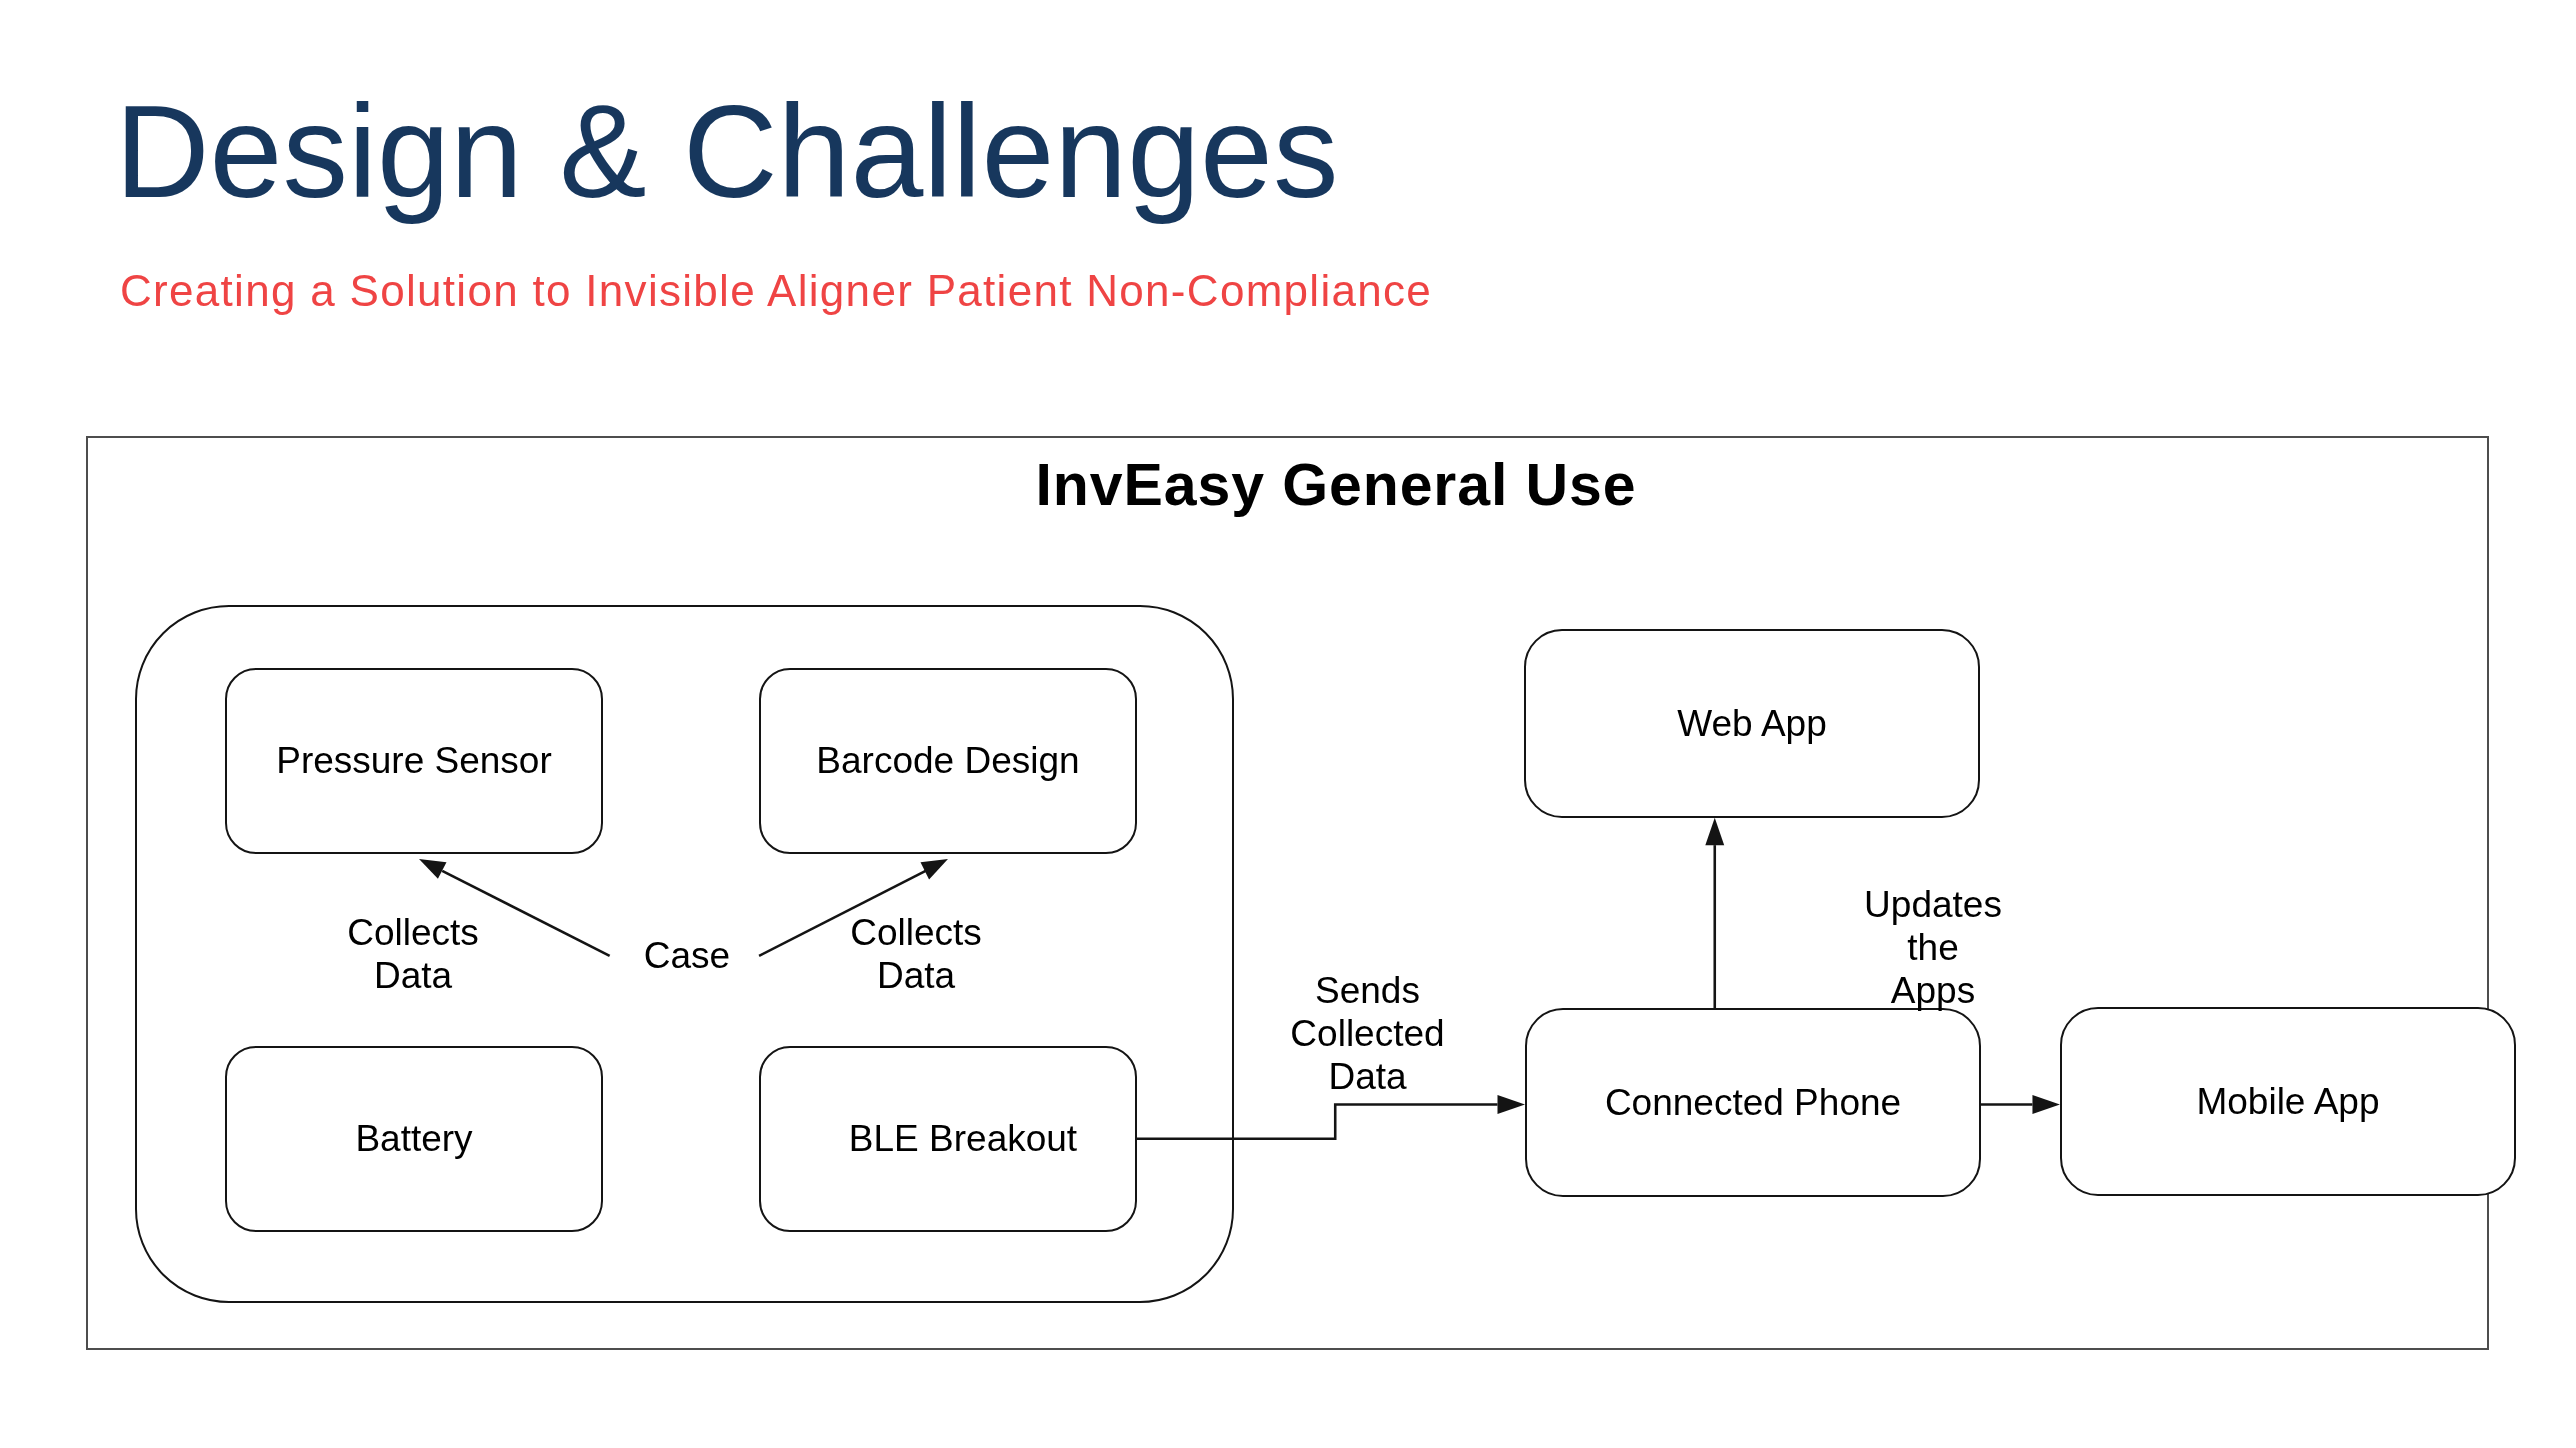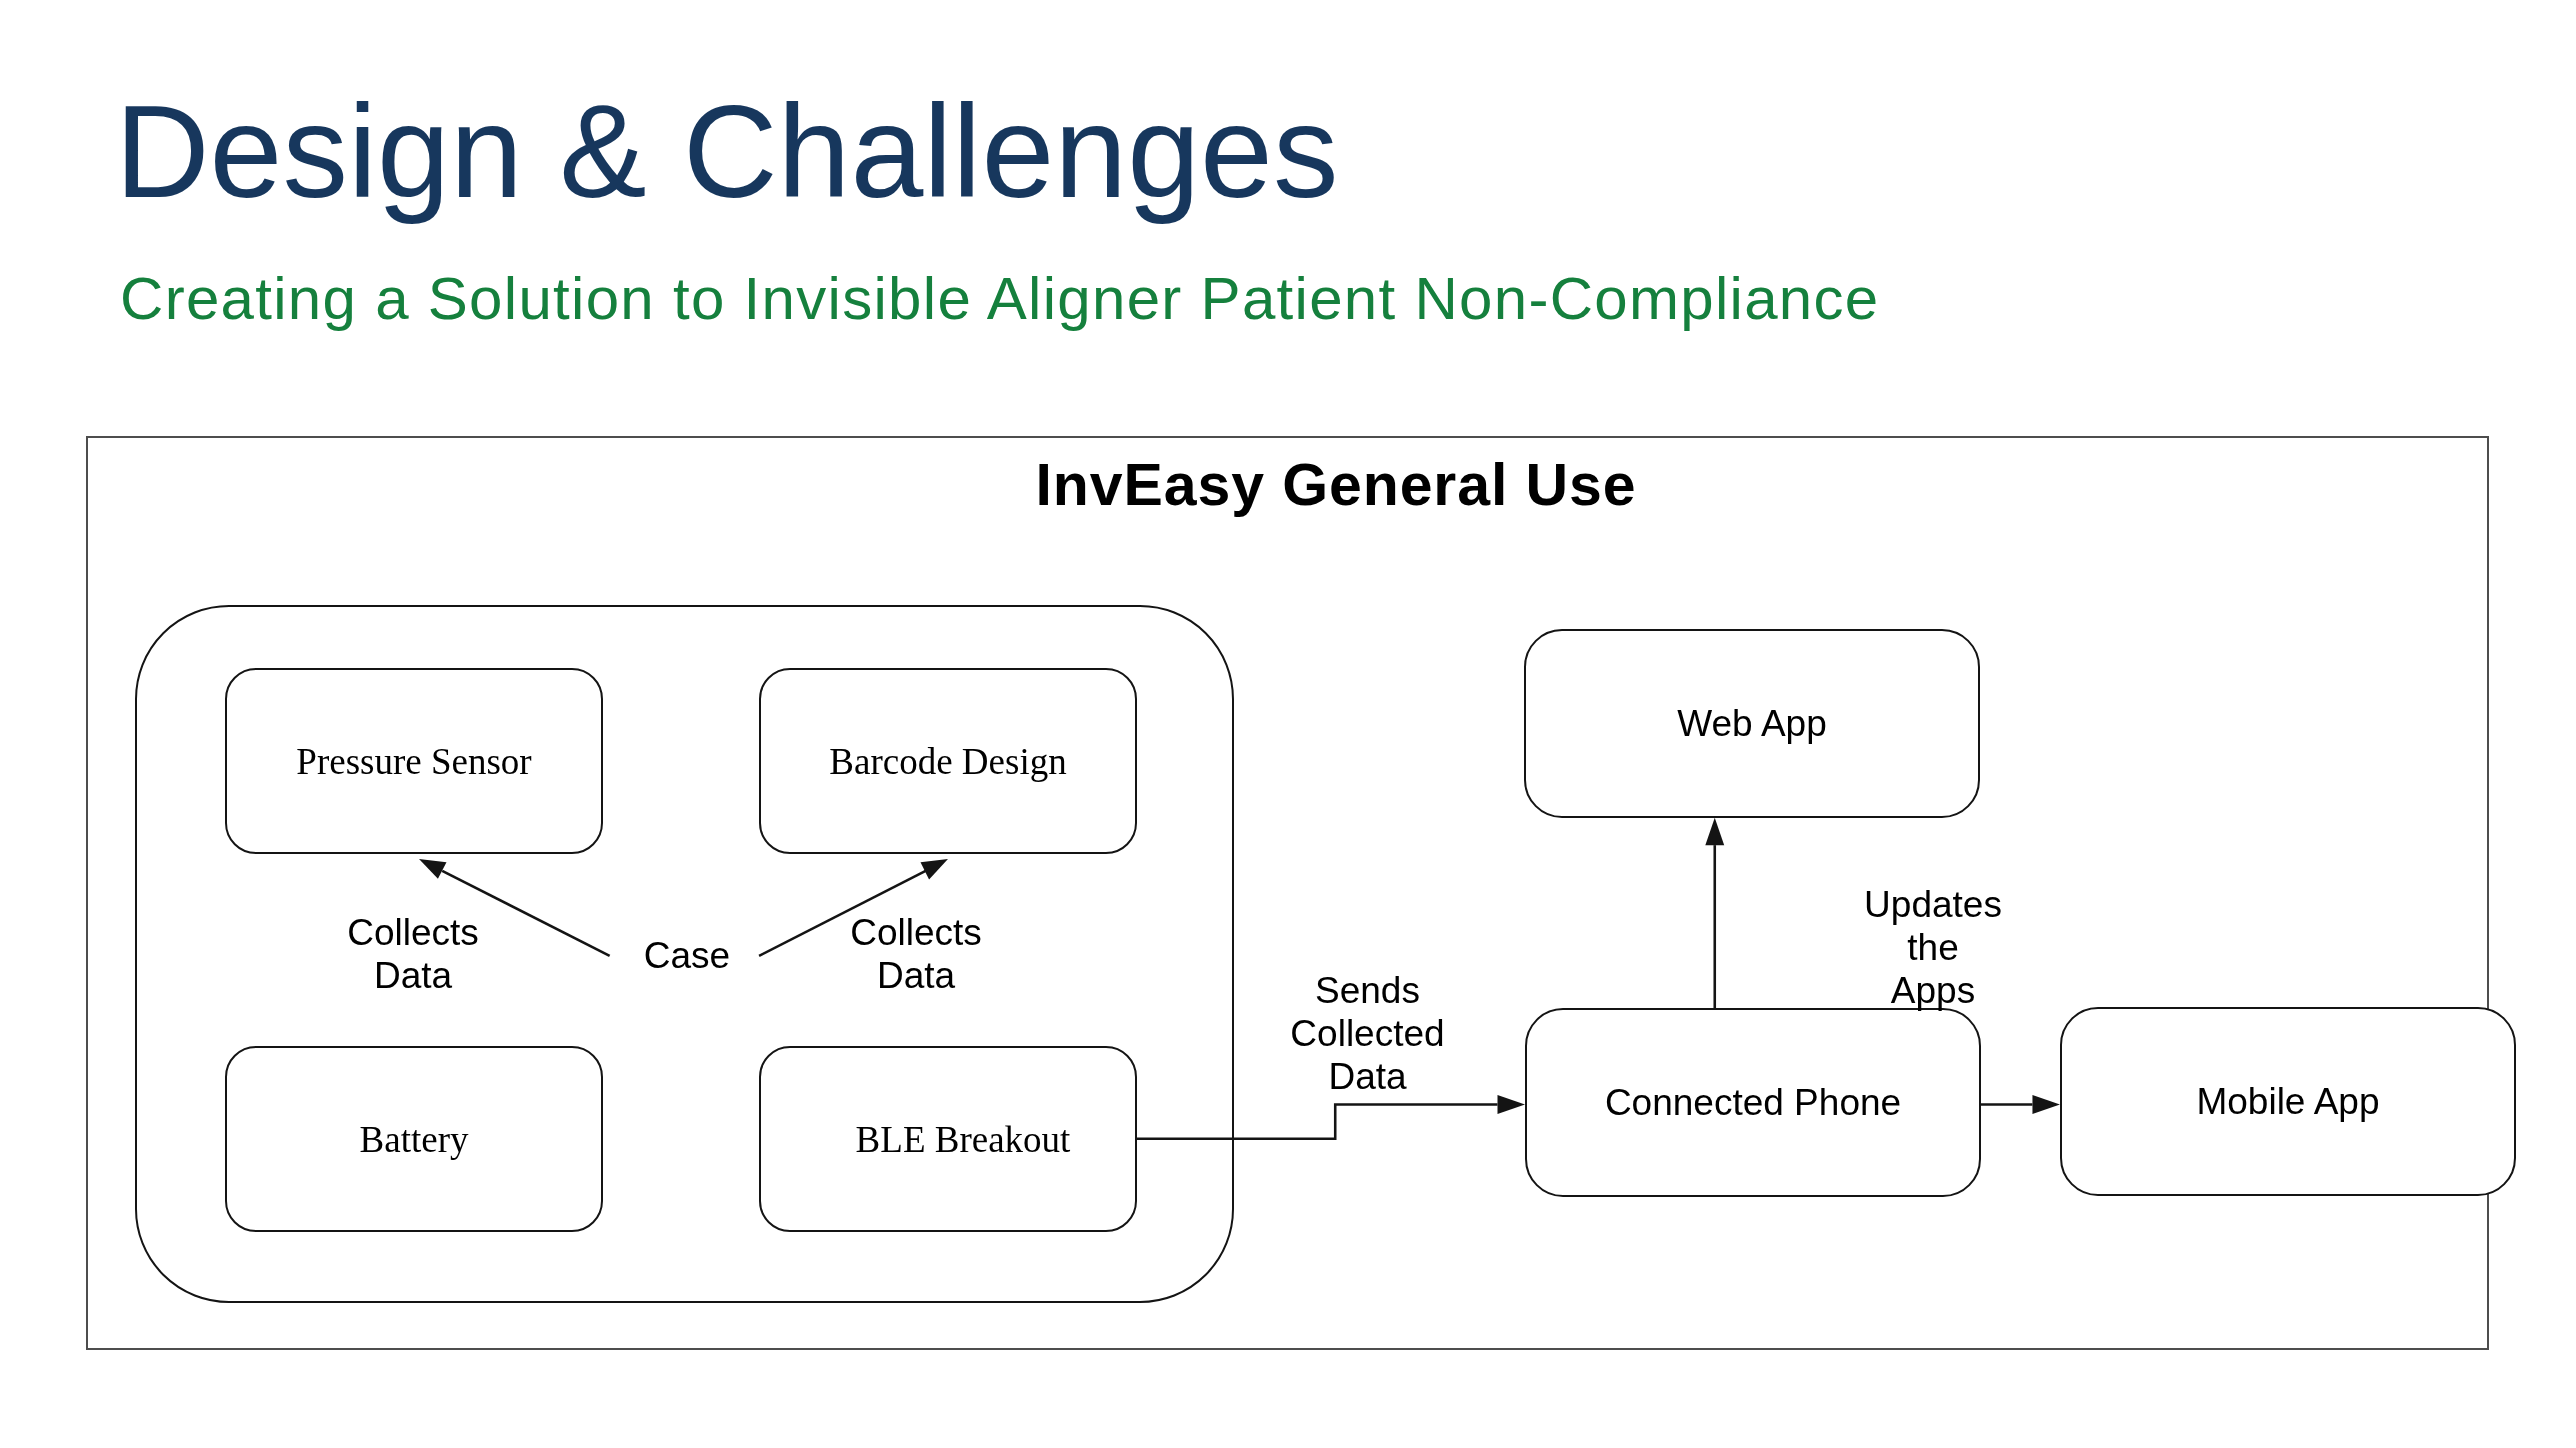--- a/index.html
+++ b/index.html
@@ -23,24 +23,24 @@
     top: 86px;
     font-size: 131px;
     line-height: 1;
     color: #17375D;
     white-space: nowrap;
   }
   .slide-subtitle {
     position: absolute;
     left: 120px;
     top: 269px;
-    font-size: 60px;
+    font-size: 44px;
     letter-spacing: 1.3px;
     line-height: 1;
-    color: #15803d;
+    color: #ef4444;
     white-space: nowrap;
   }
   .diagram-frame {
     position: absolute;
     left: 86px;
     top: 436px;
     width: 2403px;
     height: 914px;
     border: 2.6px solid #4d4d4d;
     box-sizing: border-box;
@@ -74,21 +74,21 @@
     position: absolute;
     left: 135px;
     top: 605px;
     width: 1099px;
     height: 698px;
     box-sizing: border-box;
     border: 2.6px solid #141414;
     border-radius: 94px;
     background: #ffffff;
   }
-  .small-node { width: 378px; height: 186px; border-radius: 31px; font-family: Liberation Serif, serif; }
+  .small-node { width: 378px; height: 186px; border-radius: 31px; }
   .app-node   { width: 456px; height: 189px; border-radius: 38px; }
 
   #node-pressure-sensor { left: 225px;  top: 668px;  }
   #node-barcode-scanner { left: 759px;  top: 668px;  }
   #node-battery         { left: 225px;  top: 1046px; }
   #node-ble-breakout    { left: 759px;  top: 1046px; padding-left: 30px; }
   #node-web-app         { left: 1524px; top: 629px;  }
   #node-connected-phone { left: 1525px; top: 1008px; }
   #node-mobile-app      { left: 2060px; top: 1007px; }
 

